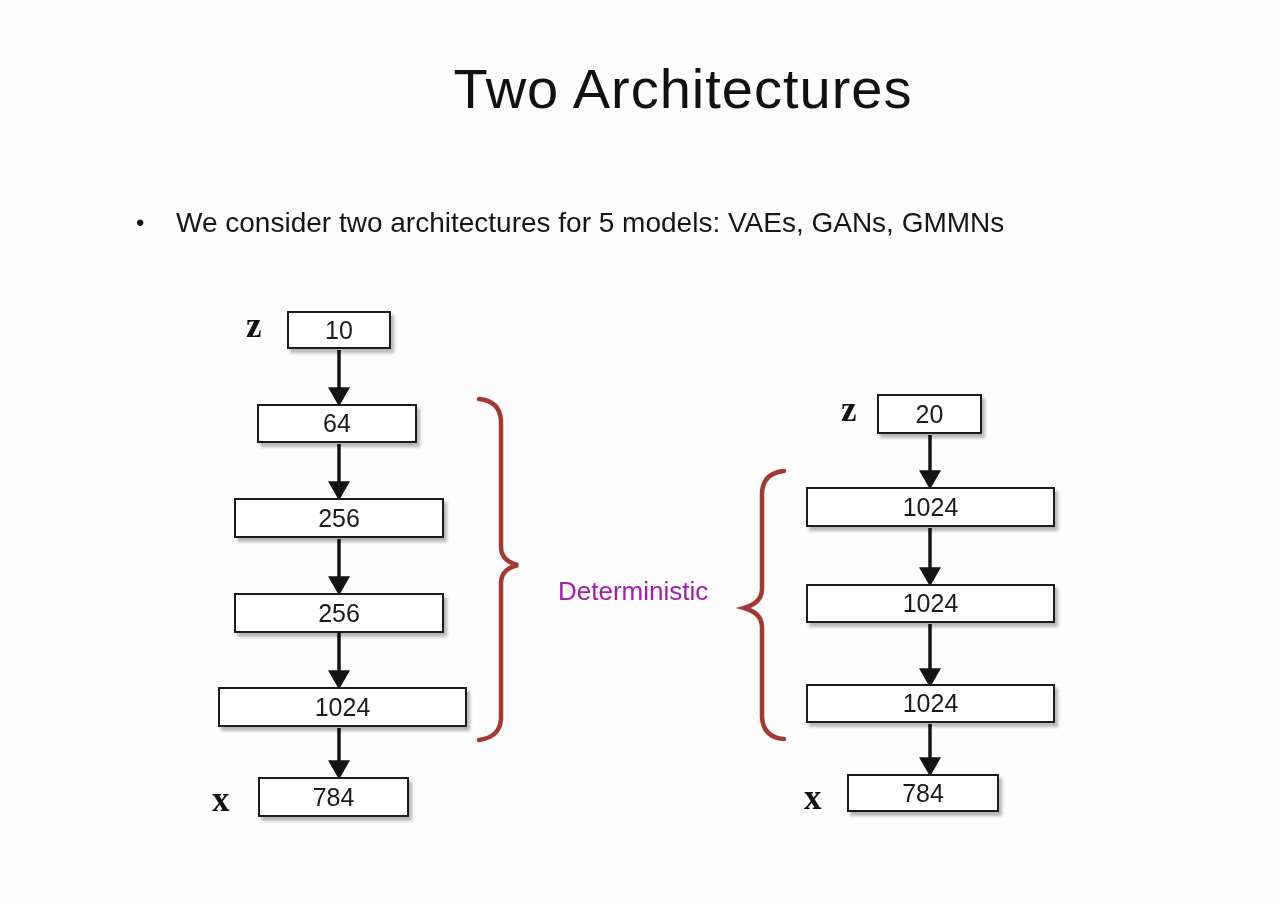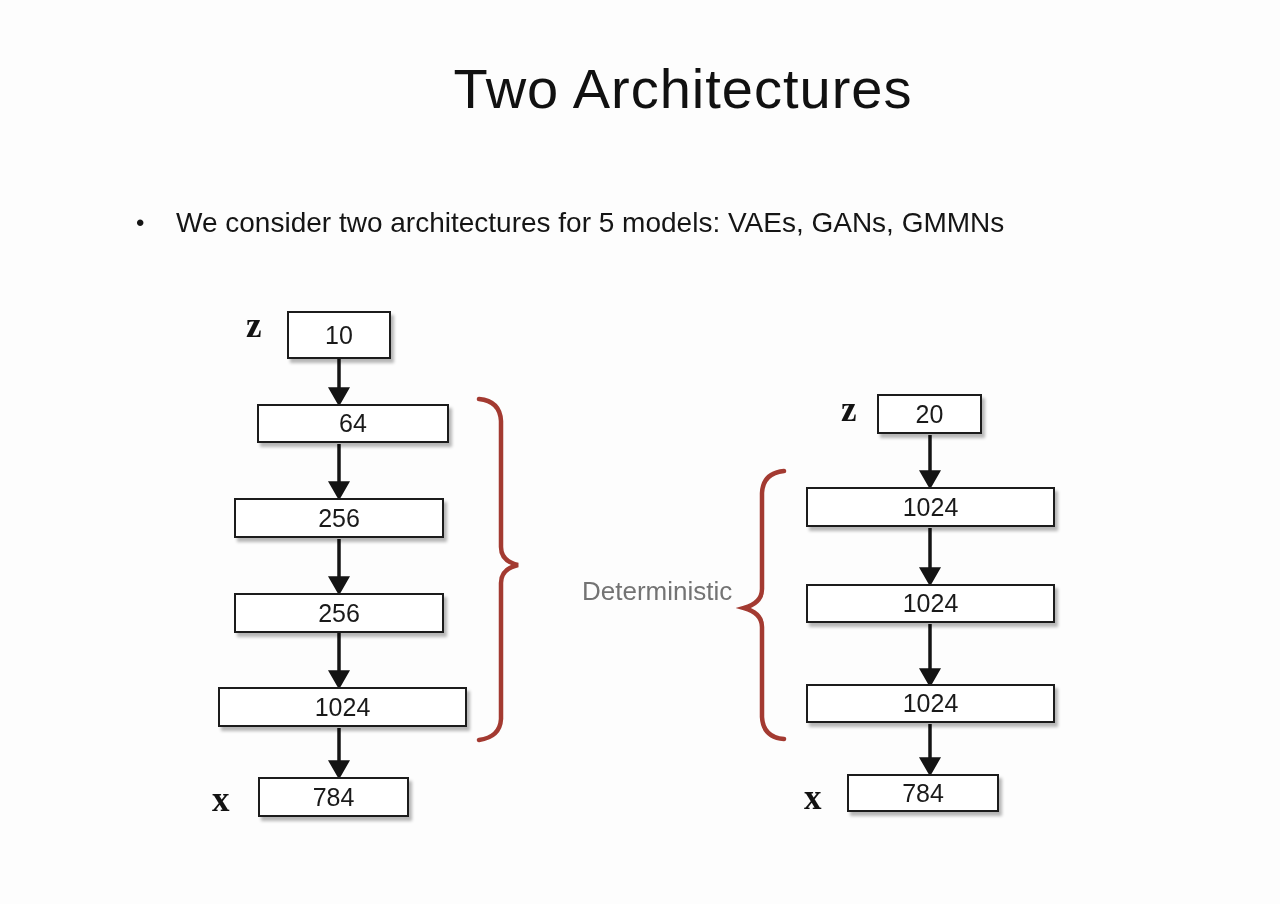--- a/index.html
+++ b/index.html
@@ -64,22 +64,21 @@
     left: 0; top: 0;
     width: 1280px; height: 904px;
     pointer-events: none;
   }
   .brace-label {
     position: absolute;
     left: 558px;
     top: 572px;
     font-size: 26px;
     line-height: 39px;
-    color: #737373;
-    margin-left: 24px;
+    color: #a21caf;
   }
 </style>
 </head>
 <body>
 
 <div class="slide">
 
   <h1 class="title">Two Architectures</h1>
 
   <div class="bullet-row">
@@ -127,22 +126,22 @@
         <line x1="930" y1="724" x2="930" y2="762"></line>
           <polygon points="930,773 922,759 938,759"></polygon>
       </g>
     </g>
 
     <path d="M 479 399 Q 500 401 501 421 L 501 547 Q 501 561 518 565 Q 501 569 501 583 L 501 719 Q 500 737 479 740" fill="none" stroke="#a33a31" stroke-width="4.5" stroke-linecap="round"></path>
     <path d="M 784 471 Q 763 473 762 493 L 762 589 Q 762 603 744 608 Q 762 613 762 627 L 762 717 Q 763 737 784 739" fill="none" stroke="#a33a31" stroke-width="4.5" stroke-linecap="round"></path>
   </svg>
 
   <span class="var-label" style="left:246px; top:308px">z</span>
-  <div class="layer-box" style="left:287px; top:311px; width:104px; height:48px">10</div>
-  <div class="layer-box" style="left:257px; top:404px; width:192px; height:39px">64</div>
+  <div class="layer-box" style="left:287px; top:311px; width:104px; height:38px">10</div>
+  <div class="layer-box" style="left:257px; top:404px; width:160px; height:39px">64</div>
   <div class="layer-box" style="left:234px; top:498px; width:210px; height:40px">256</div>
   <div class="layer-box" style="left:234px; top:593px; width:210px; height:40px">256</div>
   <div class="layer-box" style="left:218px; top:687px; width:249px; height:40px">1024</div>
   <div class="layer-box" style="left:258px; top:777px; width:151px; height:40px">784</div>
   <span class="var-label" style="left:212px; top:782px">x</span>
 
   <div class="brace-label">
     <div>Deterministic</div>
   </div>
 

